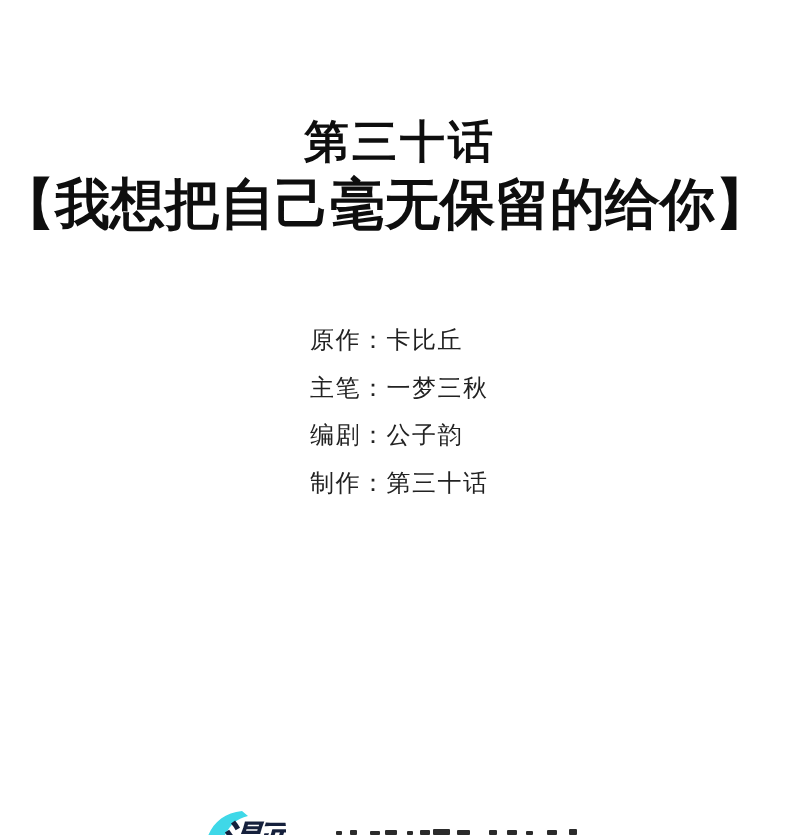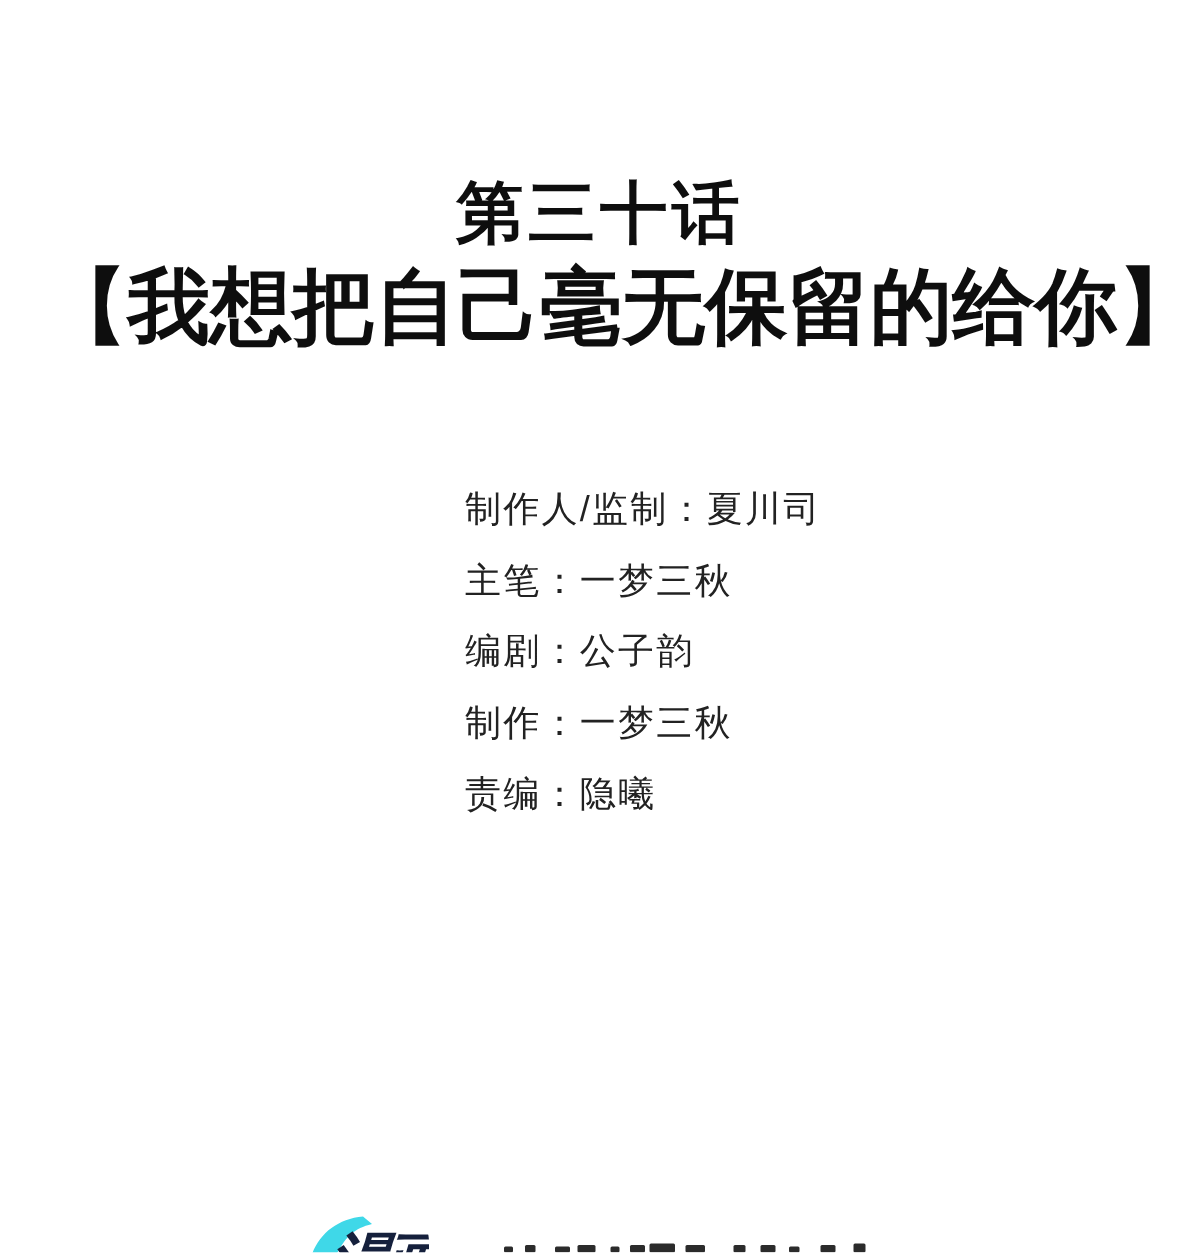--- a/index.html
+++ b/index.html
@@ -23,21 +23,21 @@
     font-size: 45px;
     font-weight: 900;
     letter-spacing: 3px;
     color: #0e0e0e;
     white-space: nowrap;
   }
   .chapter-title {
     position: absolute;
     top: 168px; left: 0;
     width: 800px;
-    text-align: right;
+    text-align: left;
     font-size: 55px;
     font-weight: 900;
     letter-spacing: 0px;
     color: #0e0e0e;
     white-space: nowrap;
   }
   .credits {
     position: absolute;
     top: 316px; left: 310px;
     list-style: none;
@@ -89,25 +89,24 @@
 </head>
 <body>
 
 <div class="page">
 
   <div class="chapter-number" style="color: rgb(14, 14, 14);">第三十话</div>
 
   <div class="chapter-title" style="color: rgb(14, 14, 14);">【我想把自己毫无保留的给你】</div>
 
   <ul class="credits">
-    <li>制作人/监制：夏川司</li>
+    <li>原作：卡比丘</li>
     <li>主笔：一梦三秋</li>
     <li>编剧：公子韵</li>
-    <li>制作：一梦三秋</li>
-    <li>责编：隐曦</li>
+    <li>制作：第三十话</li>
   </ul>
 
   <div class="branding-logo">
     <svg viewBox="0 0 84 84">
       <path d="M 40 2
                C 18 4, 4 20, 3 42
                L 3 84 L 17 84
                C 15 58, 16 38, 23 26
                C 29 15, 34 10, 46 7
                Z" fill="#3fd8e8"></path>

